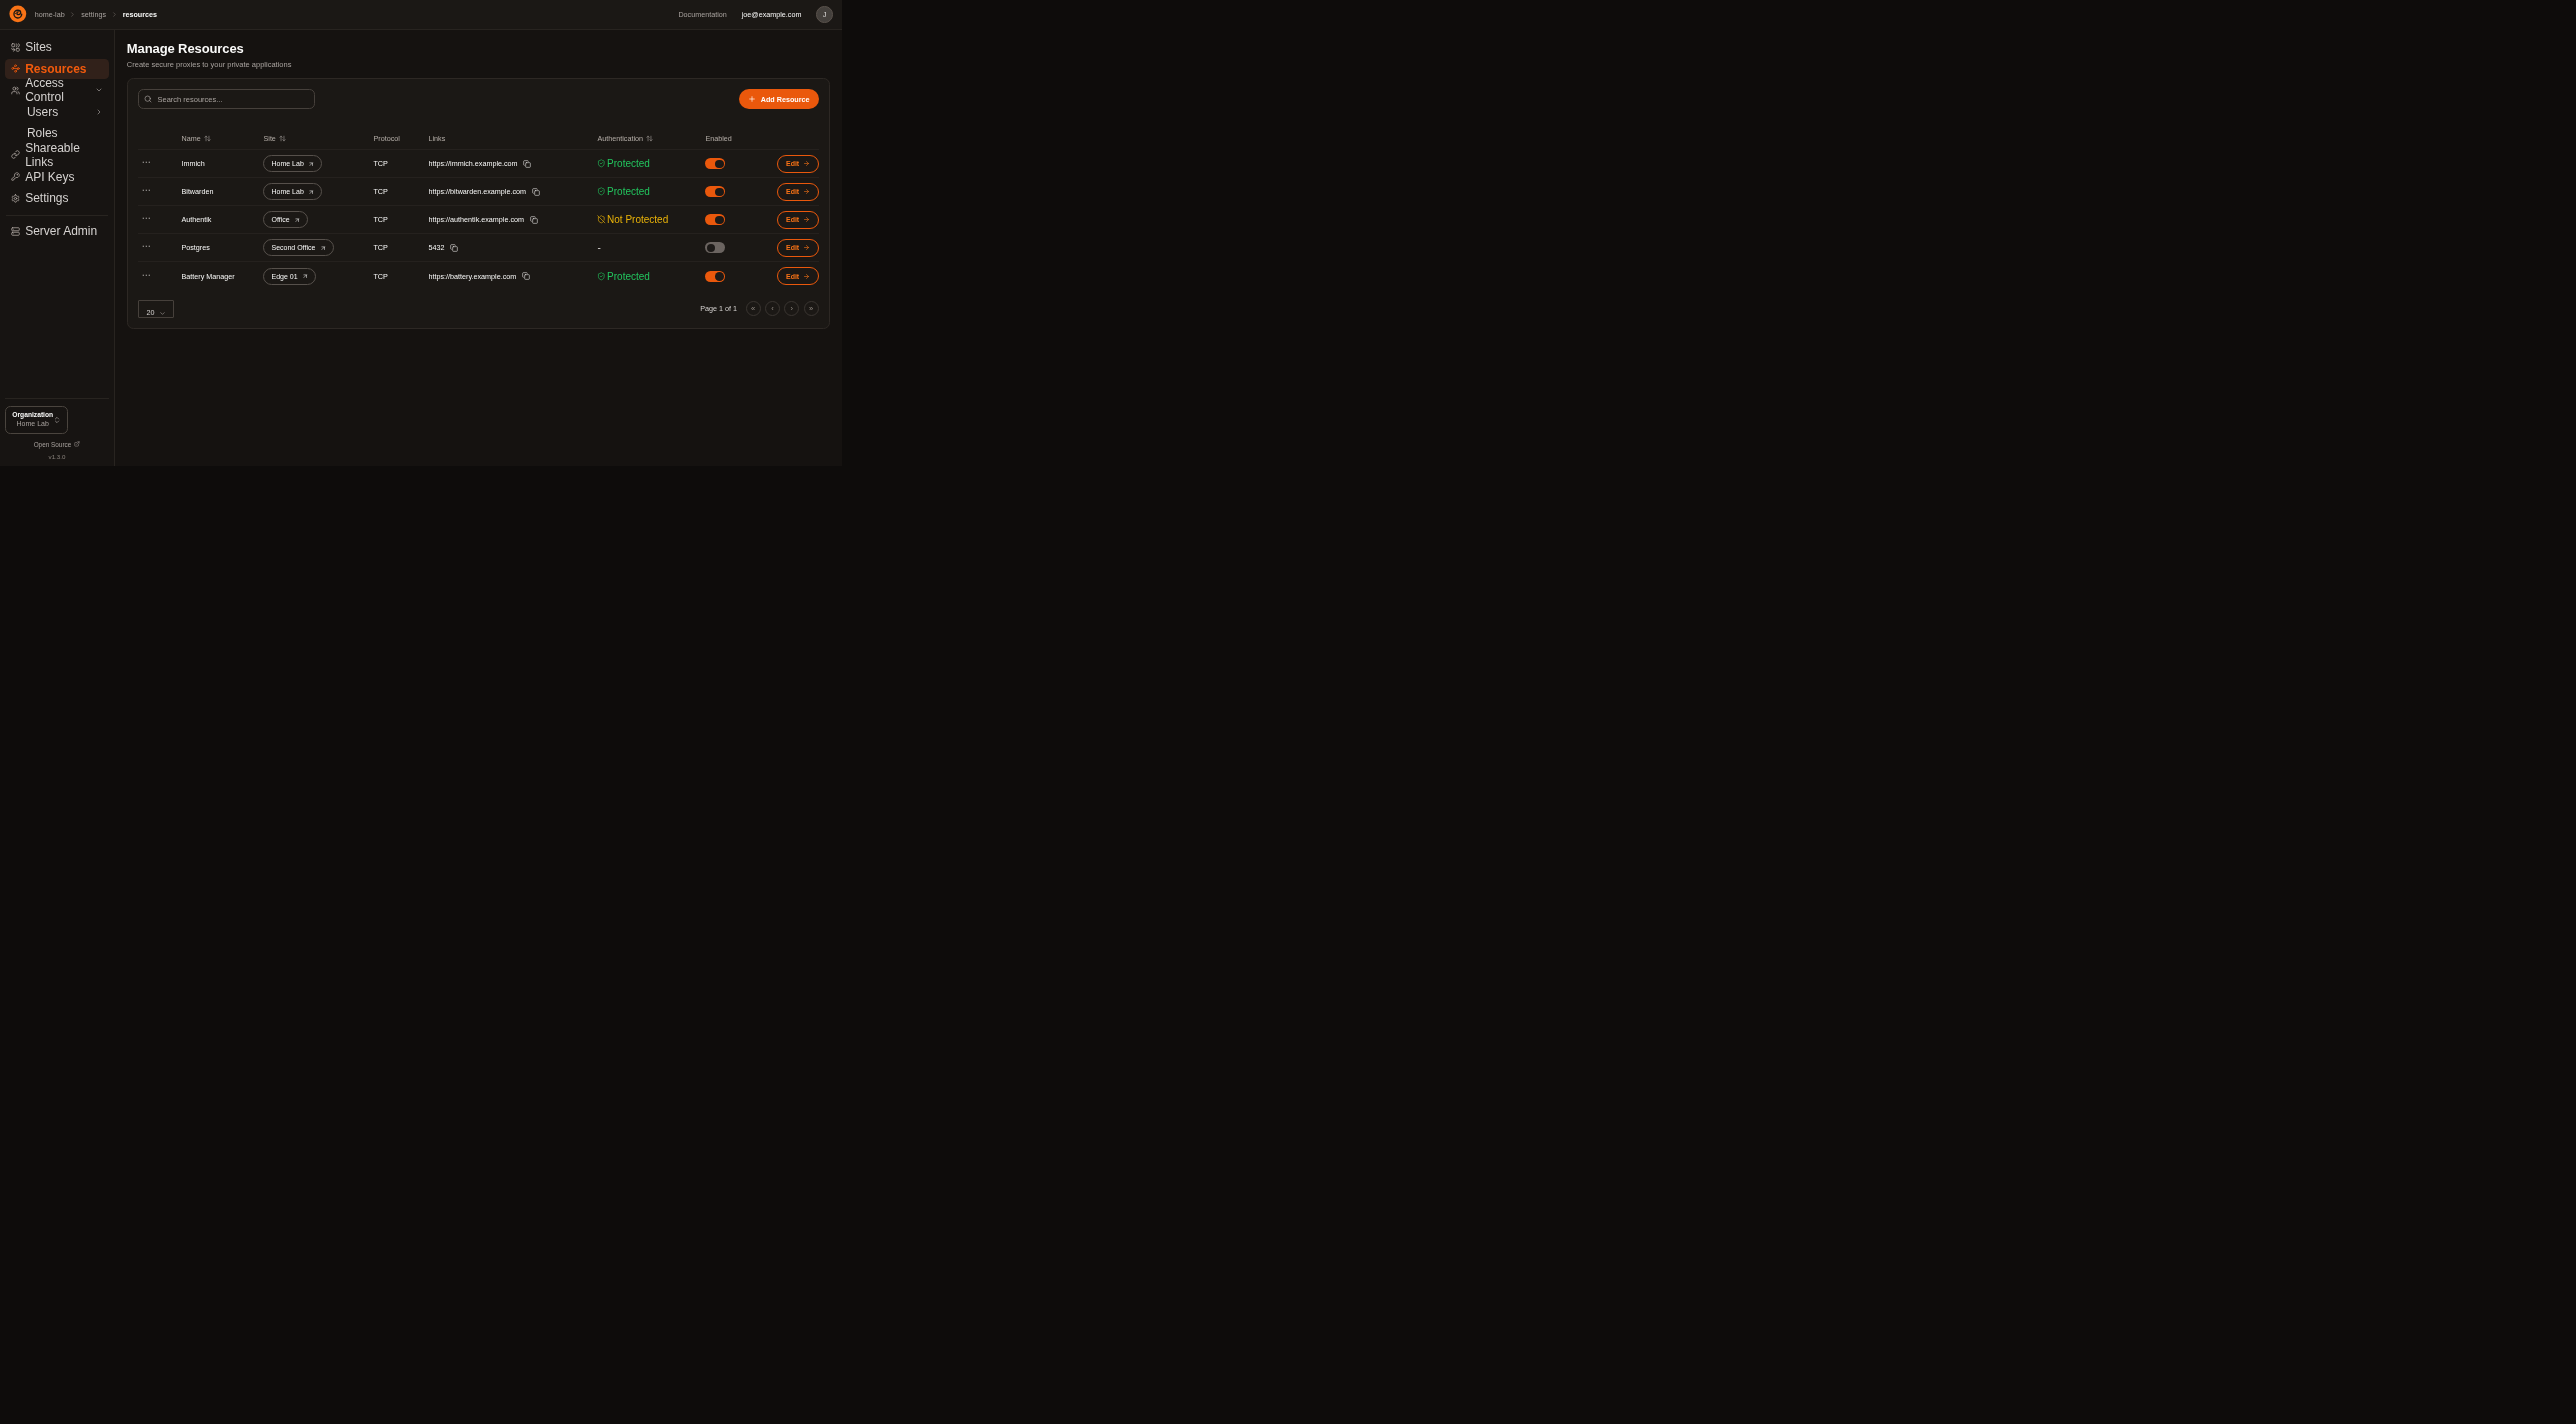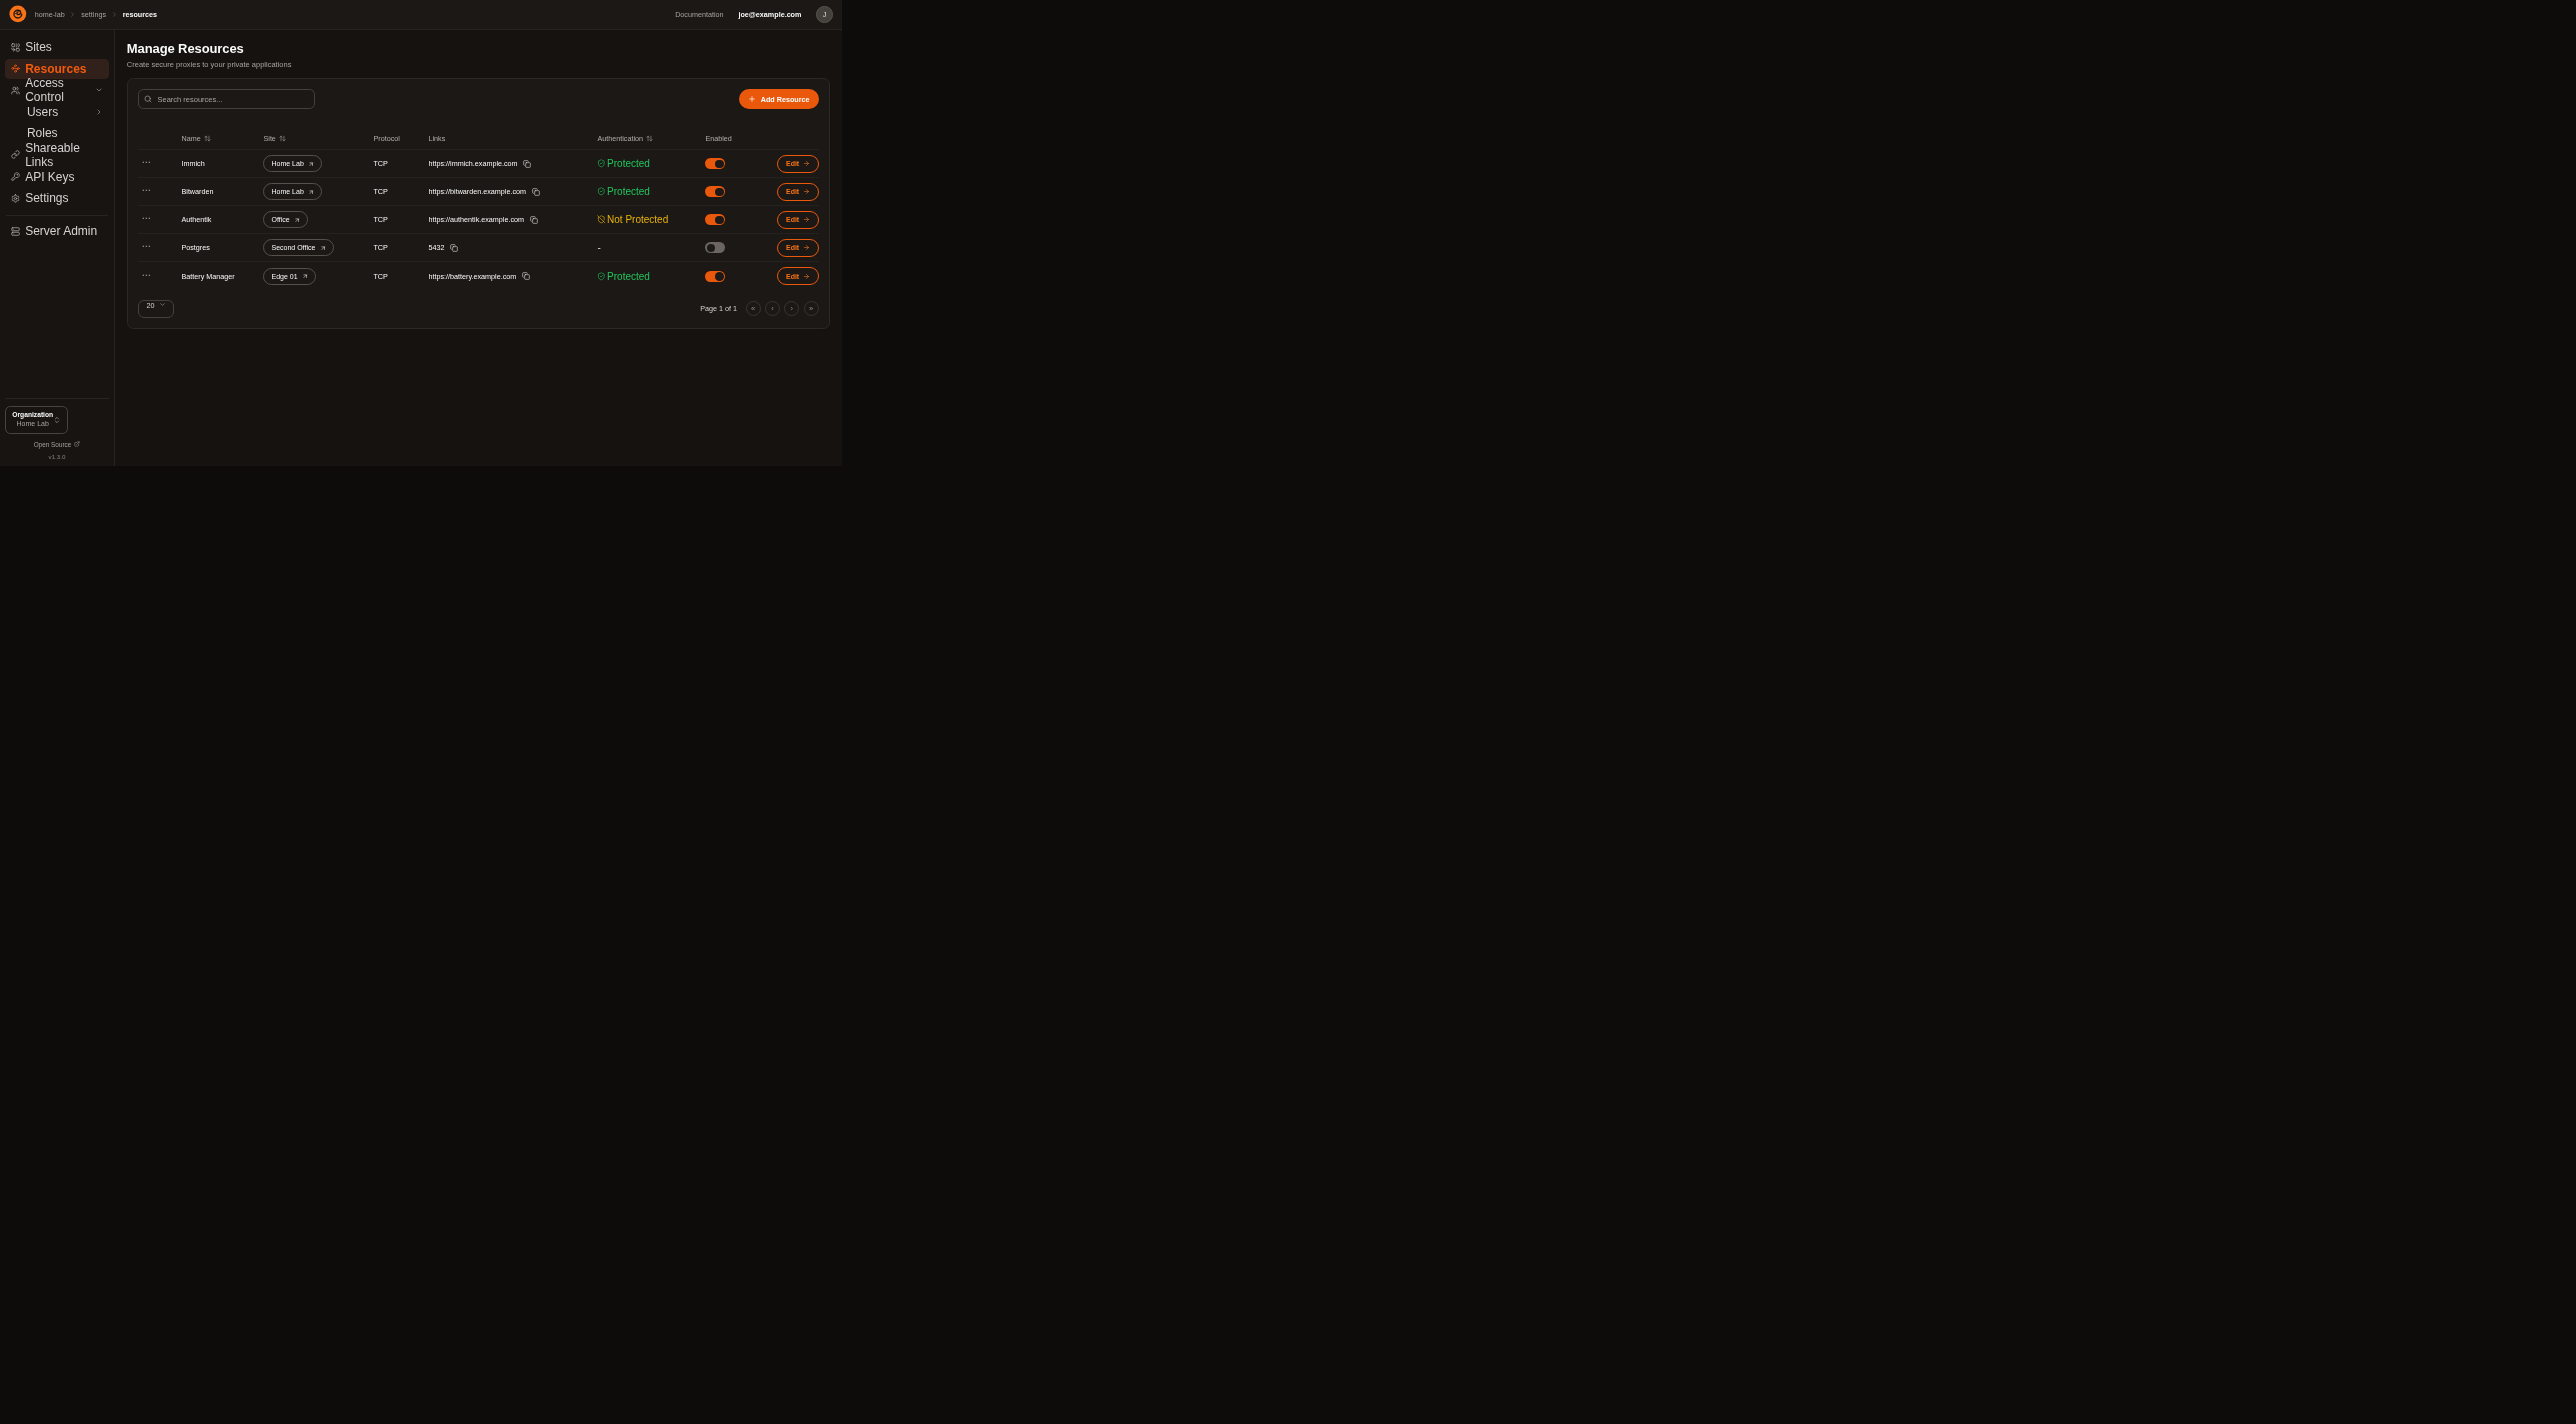--- a/index.html
+++ b/index.html
@@ -18,21 +18,21 @@
 
   
   .topbar{height:29.5px;flex:none;background:var(--topbar);border-bottom:0.5px solid var(--line);
     display:flex;align-items:center;justify-content:space-between;padding:0 9px}
   .tb-left{display:flex;align-items:center;gap:8px}
   .logo{width:17.7px;height:17.7px}
   .crumbs{display:flex;align-items:center;gap:4.8px;font-size:7.2px;color:var(--muted)}
   .crumbs .sep{color:#6f6862;width:7px;height:7px}
   .crumb-current{color:var(--text);font-weight:700}
   .tb-right{display:flex;align-items:center;gap:15px;font-size:7.2px}
-  .email{color:var(--text);font-weight:700}
+  .email{color:var(--text);font-weight:400}
   .avatar{width:16.6px;height:16.6px;border-radius:50%;background:var(--avatar);border:0.5px solid #5a524c;
     display:flex;align-items:center;justify-content:center;font-size:6.7px;color:#e7e5e4}
 
   
   .shell{flex:1;display:flex;min-height:0}
   .sidebar{width:115px;flex:none;background:var(--sidebar);border-right:0.5px solid var(--line);
     display:flex;flex-direction:column;padding:7.5px 5.4px 5.4px}
   .nav-item{display:flex;align-items:center;gap:5.4px;height:20px;padding:0 5.4px;margin-bottom:1.6px;
     border-radius:4.3px;color:var(--muted2);font-size:12px;width:100%;text-align:left}
   .nav-item .ni{width:9px;height:9px;color:#b5aea8}
@@ -91,22 +91,22 @@
   .toggle .knob{position:absolute;top:1.1px;left:1.1px;width:8.6px;height:8.6px;border-radius:50%;background:#1c1917}
   .toggle.on{background:var(--orange)}
   .toggle.on .knob{left:9.7px}
   .td-edit{justify-content:flex-end}
   .edit-btn{display:inline-flex;align-items:center;gap:3.8px;border:0.5px solid var(--orange);color:var(--orange-light);
     border-radius:5369px;padding:0 7.5px;height:17.7px;font-size:7px;font-weight:600}
   .edit-btn svg{width:7px;height:7px}
 
   
   .pager{display:flex;align-items:center;justify-content:space-between;margin-top:9.7px}
-  .page-size{display:inline-flex;align-items:flex-start;gap:5px;border:0.5px solid var(--input-border);
-    border-radius:6px;height:17.7px;padding:0 7px;font-size:7.2px;color:var(--muted2)}
+  .page-size{display:inline-flex;align-items:flex-end;gap:5px;border:0.5px solid var(--input-border);
+    border-radius:1px;height:17.7px;padding:0 7px;font-size:7.2px;color:var(--muted2)}
   .page-size svg{width:7px;height:7px;color:var(--muted)}
   .pager-right{display:flex;align-items:center;gap:8.6px}
   .page-info{font-size:7.2px;color:var(--muted2)}
   .page-btns{display:flex;align-items:center;gap:4.3px}
   .pg-btn{width:15px;height:15px;border-radius:50%;border:0.5px solid #3a3531;color:#938c85;
     display:inline-flex;align-items:center;justify-content:center;font-size:7.5px;line-height:1;padding-bottom:1.1px}
 </style>
 </head>
 <body>
 

